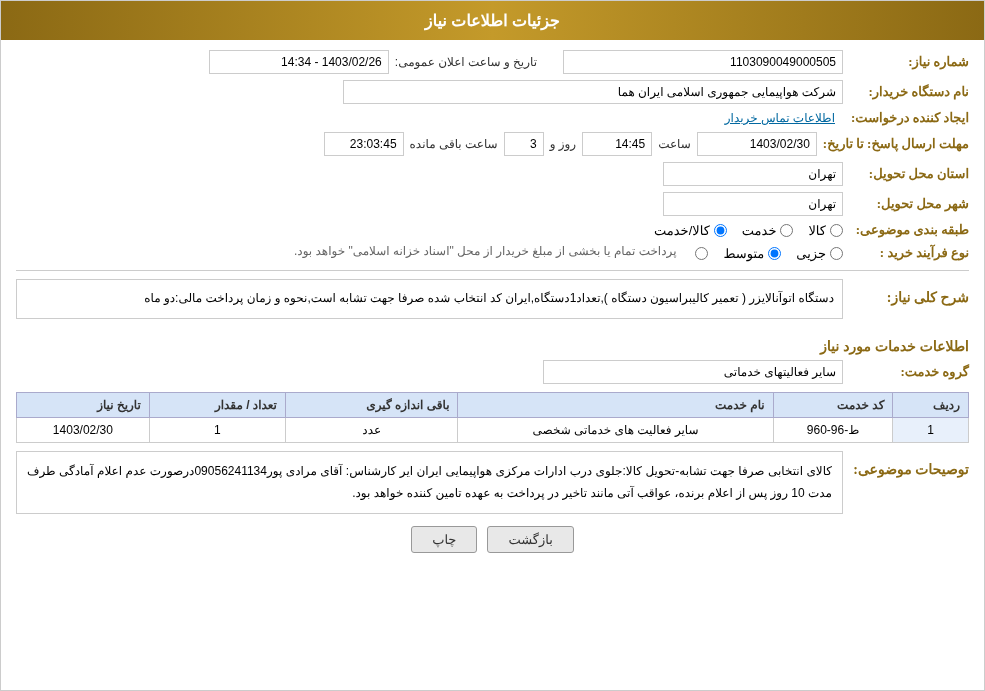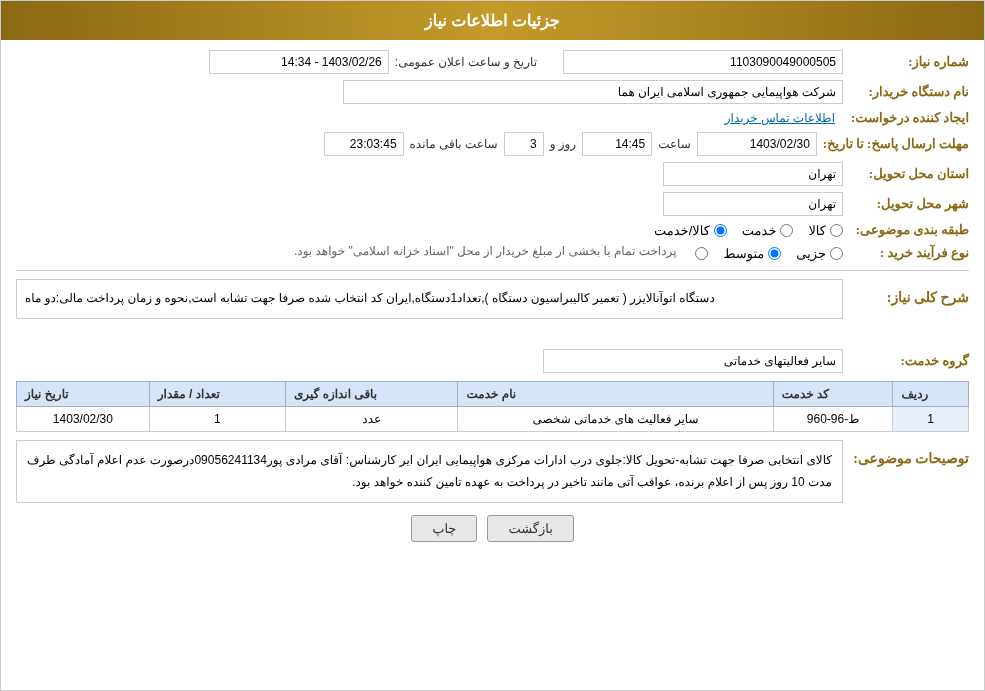--- a/index.html
+++ b/index.html
@@ -64,36 +64,36 @@
       font-size: 14px;
       margin: 10px 0 6px 0;
     }
     .description-box {
       border: 1px solid #ccc;
       padding: 8px;
       background: #fff;
       font-size: 12px;
       line-height: 1.8;
       direction: rtl;
-      text-align: left;
-      margin-bottom: 24px;
+      text-align: right;
+      margin-bottom: 9px;
     }
     .table-container {
       margin: 8px 0;
     }
     table {
       width: 100%;
       border-collapse: collapse;
       font-size: 12px;
     }
     table th {
       background: #d6e4f7;
       border: 1px solid #aac;
       padding: 5px 8px;
-      text-align: left;
+      text-align: right;
       color: #333;
       font-weight: bold;
     }
     table td {
       border: 1px solid #ccc;
       padding: 5px 8px;
       text-align: center;
       background: #fff;
     }
     .row-num {
@@ -246,20 +246,21 @@
 
     <hr class="divider">
 
     <div class="form-row" style="align-items: flex-start;">
       <span class="label section-title">شرح کلی نیاز:</span>
       <div class="description-box" style="flex:1;">
         <span>دستگاه اتوآنالایزر ( تعمیر کالیبراسیون دستگاه ),تعداد1دستگاه,ایران کد انتخاب شده صرفا جهت تشابه است,نحوه و زمان پرداخت مالی:دو ماه</span>
       </div>
     </div>
 
+    <div class="section-title">اطلاعات خدمات مورد نیاز</div>
 
     <div class="form-row">
       <span class="label">گروه خدمت:</span>
       <input class="input-field" style="width: 300px;" type="text" readonly="" value="سایر فعالیتهای خدماتی">
     </div>
 
     <div class="table-container">
       <table>
         <thead>
           <tr>

